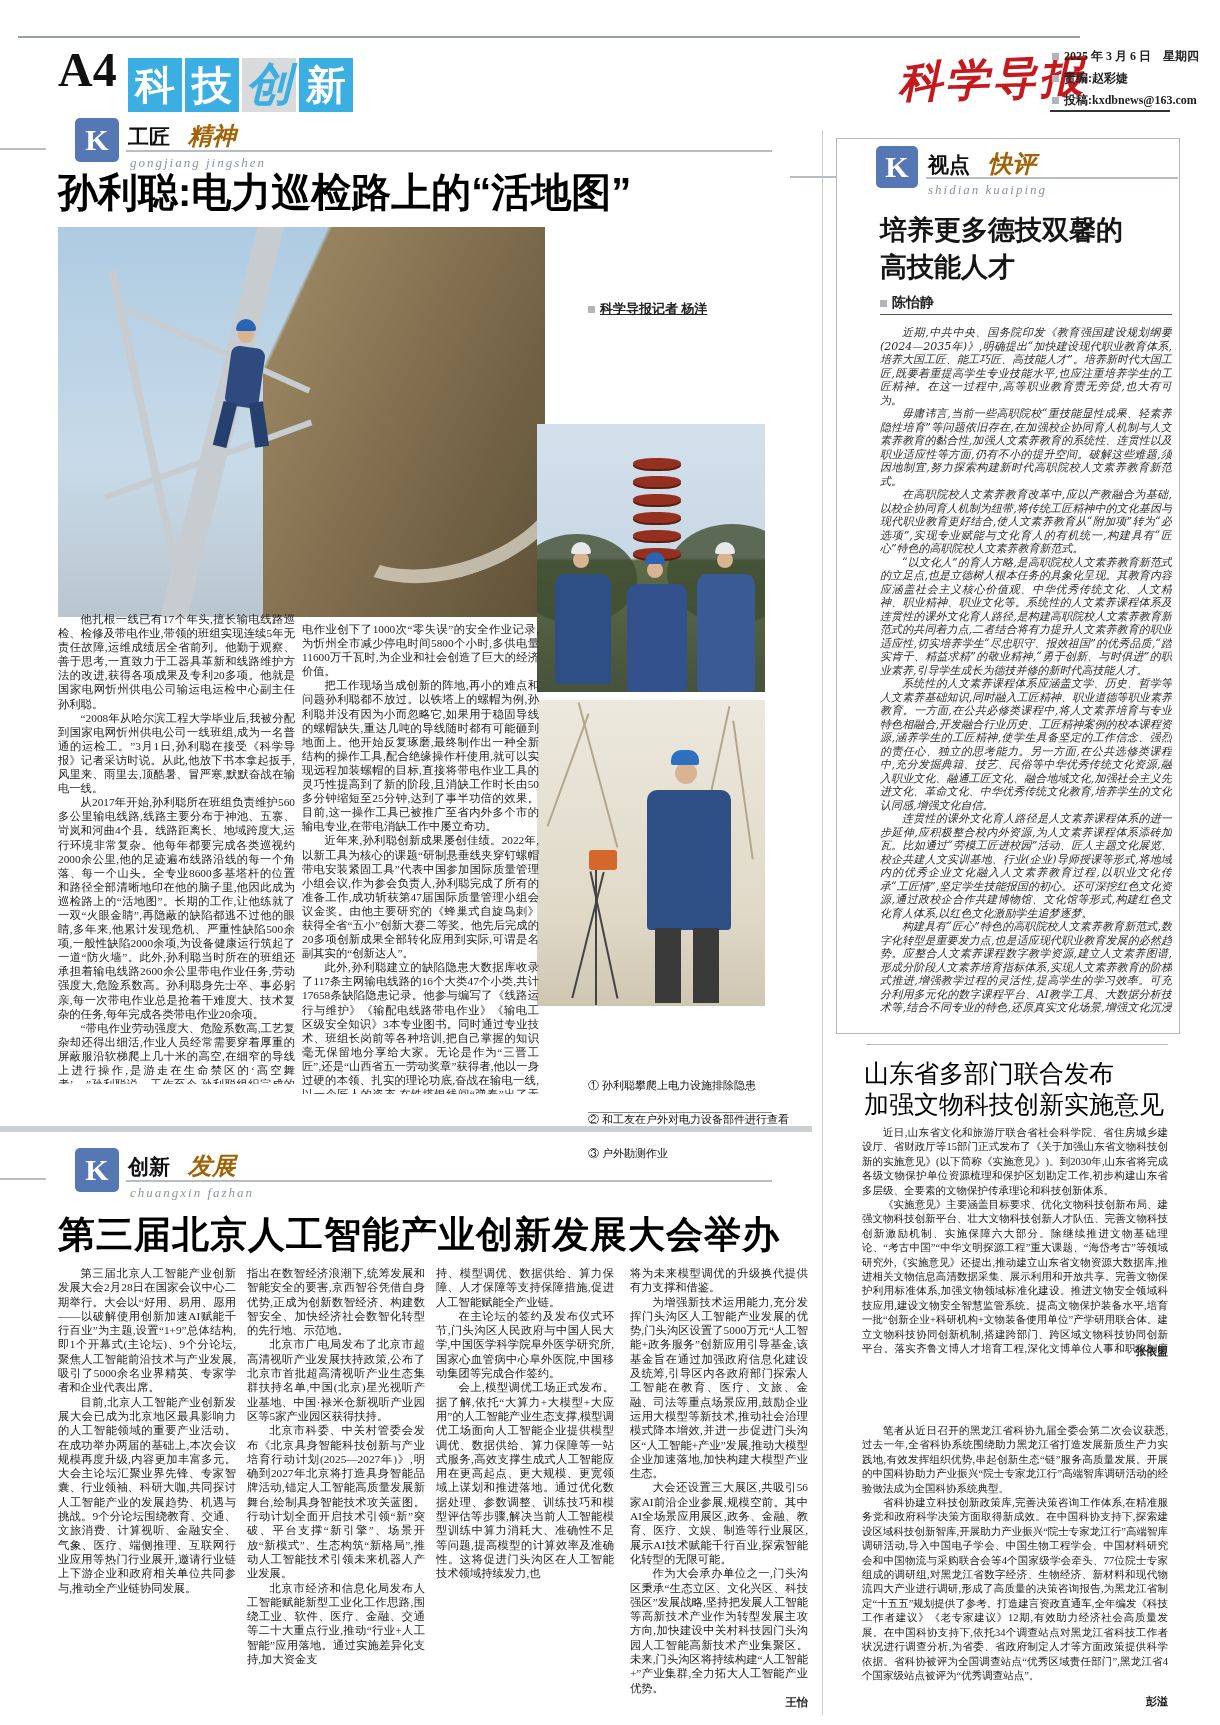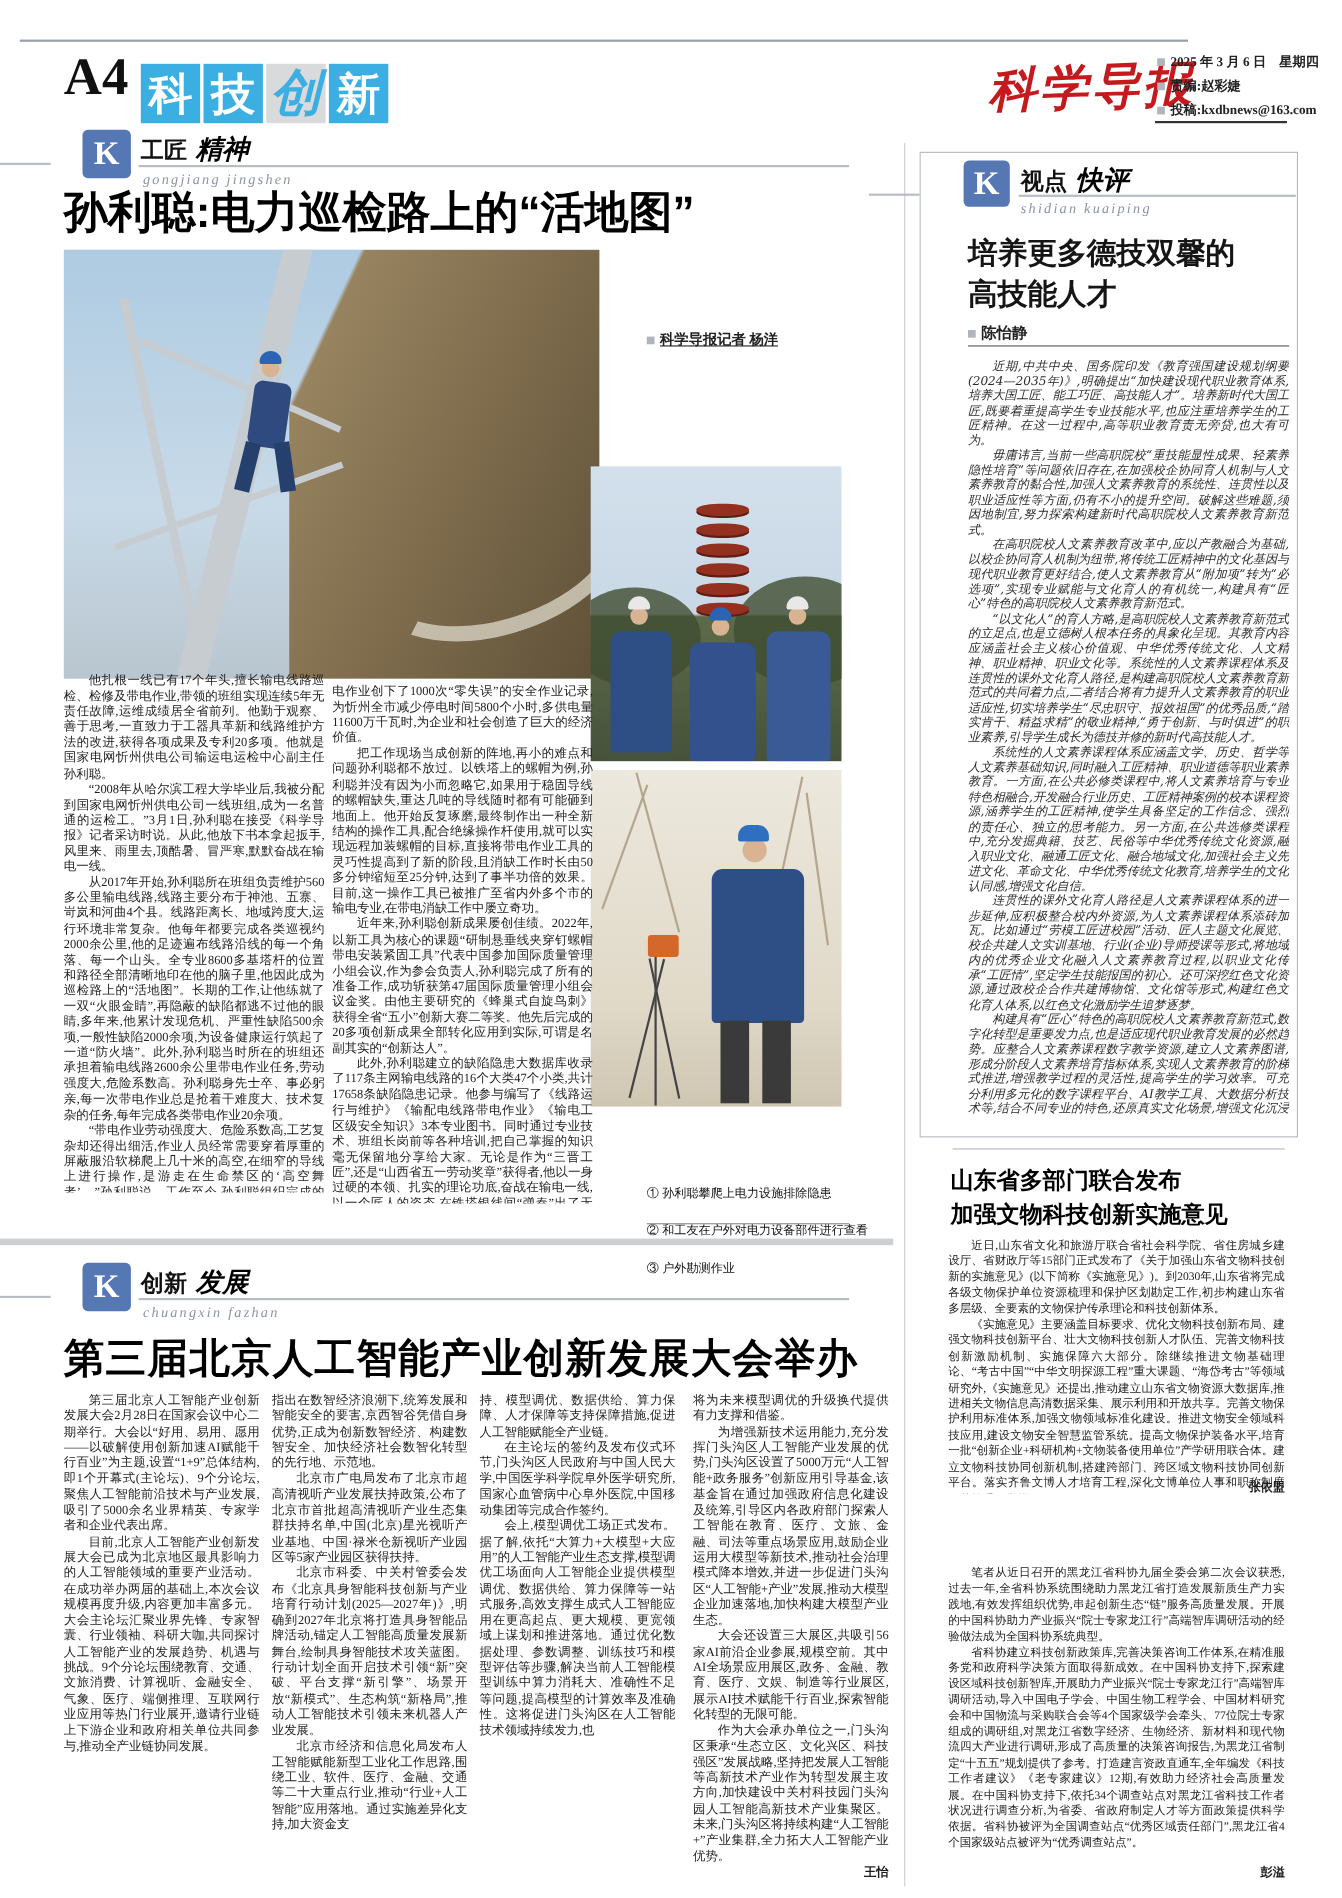--- a/index.html
+++ b/index.html
@@ -14,28 +14,28 @@
   .logobox.blue{background:#3BAEE2;}
   .logobox.gray{background:#d9dadc;}
   .logobox.gray span{color:#3BAEE2;font:bold italic 46px "Liberation Serif",serif;}
   .masthead{font:bold italic 44px "Liberation Serif",serif;color:#c5191d;letter-spacing:3px;transform:rotate(-2deg);}
   .inforow{font:bold 12px "Liberation Serif",serif;color:#222;white-space:nowrap;}
   .sq{display:inline-block;width:7px;height:7px;background:#b0b5bb;margin-right:5px;}
   
   .kbox{width:44px;height:44px;background:#5577b4;border-radius:5px;color:#fff;
         display:flex;align-items:center;justify-content:center;font:bold 30px "Liberation Serif",serif;}
   .bt-black{font:bold 21px "Liberation Sans",sans-serif;color:#111;display:inline-block;}
-  .bt-blue{font:bold italic 24px "Liberation Serif",serif;color:#000000;display:inline-block;margin-left:8px;}
+  .bt-blue{font:bold italic 24px "Liberation Serif",serif;color:#a16207;display:inline-block;margin-left:18px;}
   .pinyin{font:italic 13px "Liberation Serif",serif;color:#8b93a6;letter-spacing:2px;}
   .badgerule{height:2px;background:#b8bcc4;}
   
   .h-main{font-family:"Liberation Sans",sans-serif;font-weight:900;font-size:40px;color:#000;white-space:nowrap;}
   .h-bottom{font-family:"Liberation Serif",serif;font-weight:bold;font-size:37px;color:#000;letter-spacing:1px;white-space:nowrap;}
   .h-side1{font-family:"Liberation Sans",sans-serif;font-weight:600;font-size:27px;line-height:37px;color:#151515;}
-  .h-side2{font-family:"Liberation Sans",sans-serif;font-weight:bold;font-size:21px;line-height:31px;color:#000;}
+  .h-side2{font-family:"Liberation Sans",sans-serif;font-weight:normal;font-size:25px;line-height:31px;color:#000;}
   
   .a1col{width:237px;height:472px;overflow:hidden;font:11.3px/14.1px "Liberation Serif",serif;text-align:justify;}
   .a2col{width:178px;height:445px;font:11.3px/14.3px "Liberation Serif",serif;text-align:justify;}
   .a1col p,.a2col p,.kaibody p,.smallbody p{margin:0;text-indent:2em;}
   p.cont{text-indent:0;}
   p.author{text-indent:0;text-align:right;font-weight:bold;}
   .kaibody{width:292px;height:690px;overflow:hidden;font:italic 11px/13.5px "DejaVu Serif",serif;color:#2a2a2a;text-align:justify;}
   .smallbody{width:306px;overflow:hidden;font:10.5px/14.4px "Liberation Serif",serif;text-align:justify;color:#1a1a1a;}
   .byline{font:bold 13px "Liberation Serif",serif;color:#222;white-space:nowrap;}
   .caps{font:11px/34px "Liberation Sans",sans-serif;color:#111;white-space:nowrap;}

